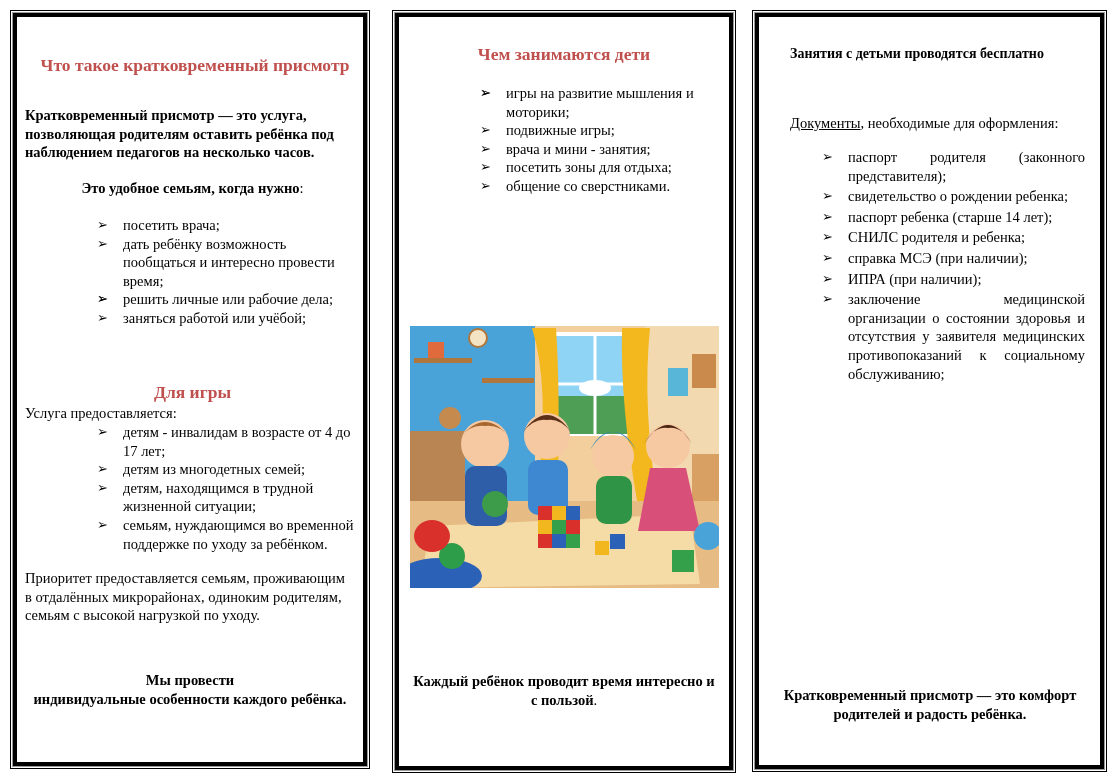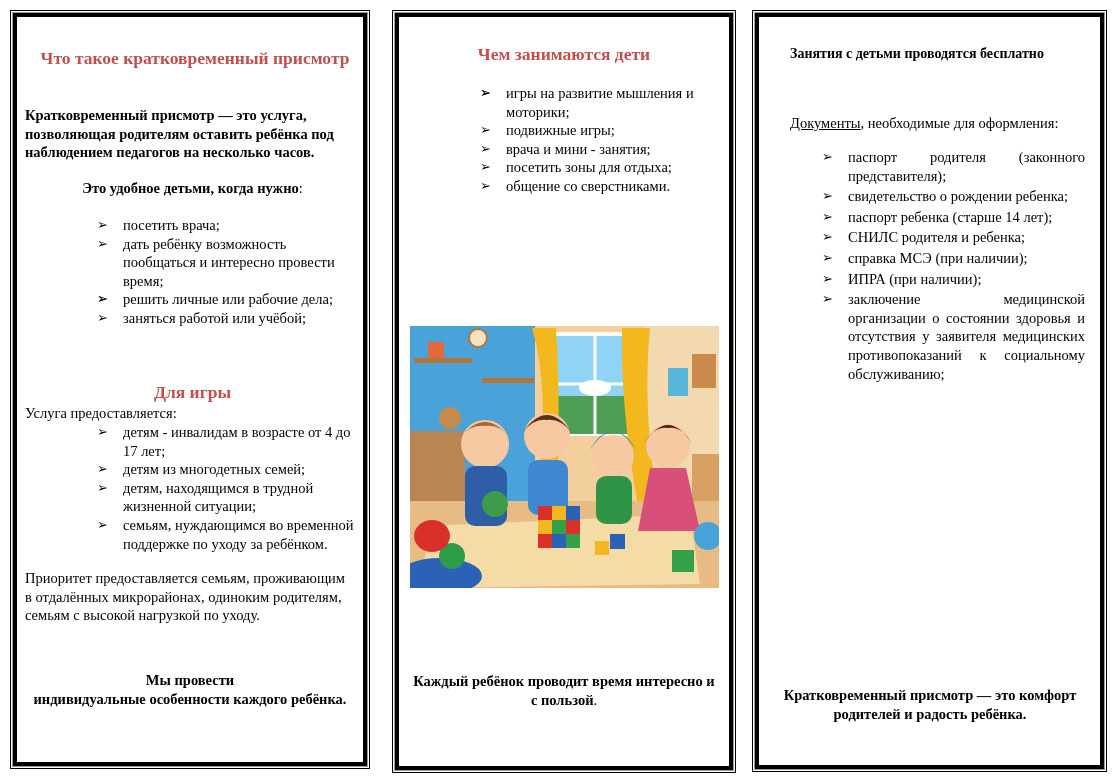--- a/index.html
+++ b/index.html
@@ -40,26 +40,26 @@
   }
 </style>
 </head>
 <body>
 
 <div id="p1" class="panel">
   <div class="panel-gap"></div>
   <div class="panel-inner"></div>
 </div>
 
-<div class="abs title-red" style="left:40px; top:48px; width:310px;">Что такое кратковременный присмотр</div>
+<div class="abs title-red" style="left:40px; top:55px; width:310px;">Что такое кратковременный присмотр</div>
 
 <div class="abs body-text" style="left:25px; top:106px; width:335px;font-weight:bold;">Кратковременный присмотр — это услуга, позволяющая родителям оставить ребёнка под наблюдением педагогов на несколько часов.</div>
 
 <div class="abs body-text center" style="left:25px; top:179px; width:335px;">
-  <span class="bold">Это удобное детьми, когда нужно</span><span>:</span>
+  <span class="bold">Это удобное семьям, когда нужно</span><span>:</span>
 </div>
 
 <ul class="arrow abs" style="left:97px; top:216px; width:262px;">
   <li><span class="bullet">➢</span><span>посетить врача;</span></li>
   <li><span class="bullet">➢</span><span>дать ребёнку возможность пообщаться и интересно провести время;</span></li>
   <li><span class="bullet">➢</span></li>
   <li><span class="bullet">➢</span><span>решить личные или рабочие дела;</span></li>
   <li><span class="bullet">➢</span><span>заняться работой или учёбой;</span></li>
 </ul>
 

